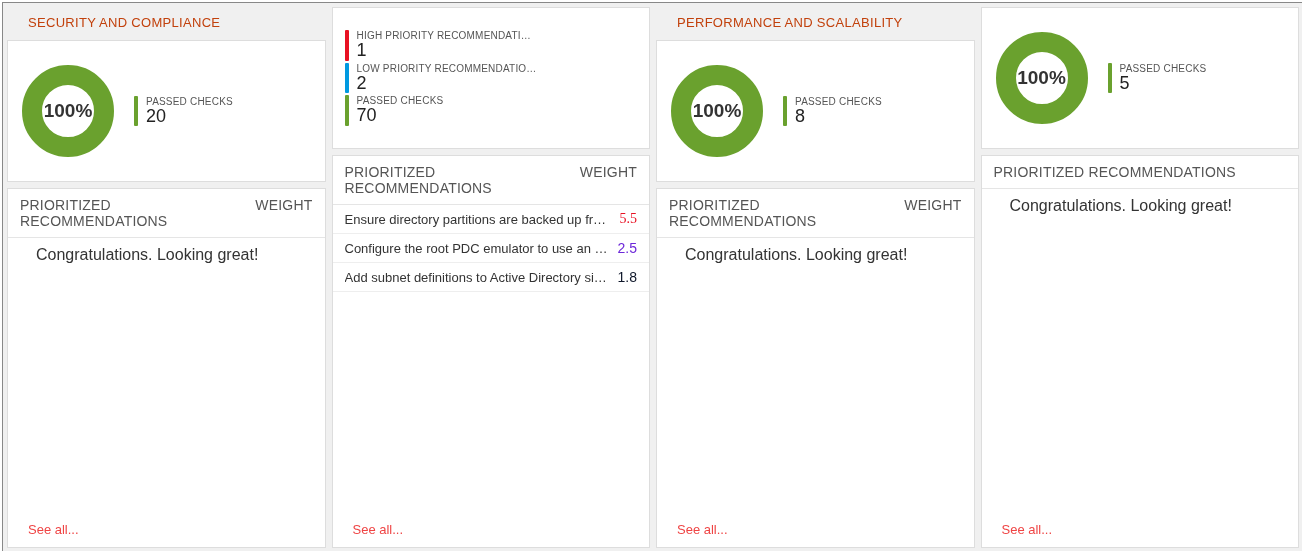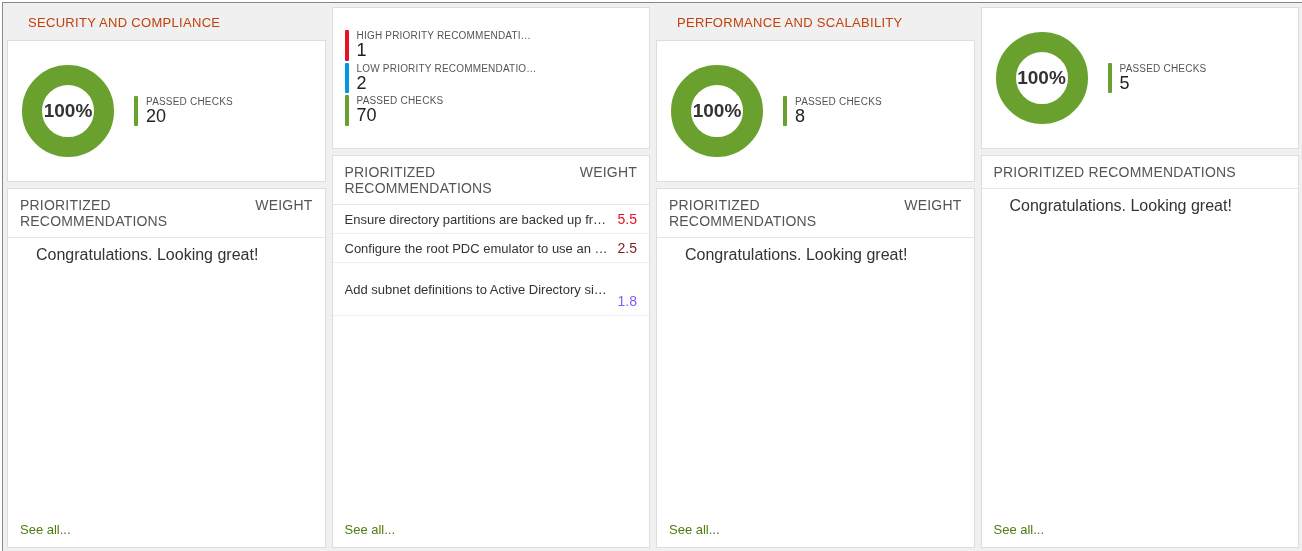--- a/index.html
+++ b/index.html
@@ -137,23 +137,23 @@
   .list-row .rec-weight {
     flex-shrink: 0;
     font-size: 14px;
   }
   .congrats {
     padding: 8px 28px;
     font-size: 16px;
     color: #333;
   }
   .see-all {
-    padding: 10px 12px;
-    font-size: 13px;
-    color: #4d7c0f;
+    padding: 10px 20px;
+    font-size: 13px;
+    color: #ef4444;
     cursor: pointer;
   }
 </style>
 </head>
 <body>
 
 <div class="dashboard" id="dashboard">
     <div class="column">
       <div class="col-title">SECURITY AND COMPLIANCE</div>
       <div class="card chart-card">
@@ -211,29 +211,29 @@
         </div>
       </div>
       <div class="card list-card">
         <div class="list-header">
           <span>PRIORITIZED RECOMMENDATIONS</span>
           <span>WEIGHT</span>
         </div>
         <div class="list-body">
           <div class="list-row">
             <span class="rec-text">Ensure directory partitions are backed up frequently.</span>
-            <span class="rec-weight" style="color: rgb(232, 17, 35);">5.5</span>
+            <span class="rec-weight" style="color: rgb(232, 17, 35); font-family: Liberation Serif, serif;">5.5</span>
           </div>
           <div class="list-row">
             <span class="rec-text">Configure the root PDC emulator to use an authorita…</span>
-            <span class="rec-weight" style="color: #7f1d1d;">2.5</span>
+            <span class="rec-weight" style="color: #6d28d9;">2.5</span>
           </div>
           <div class="list-row">
             <span class="rec-text">Add subnet definitions to Active Directory sites.</span>
-            <span class="rec-weight" style="color: #8b5cf6; margin-top: 24px;">1.8</span>
+            <span class="rec-weight" style="color: #0f172a;">1.8</span>
           </div>
         </div>
         <div class="see-all">See all...</div>
       </div>
     </div>
     <div class="column">
       <div class="col-title">PERFORMANCE AND SCALABILITY</div>
       <div class="card chart-card">
         <div class="donut-wrap">
           <svg width="96" height="96" viewBox="0 0 96 96">

